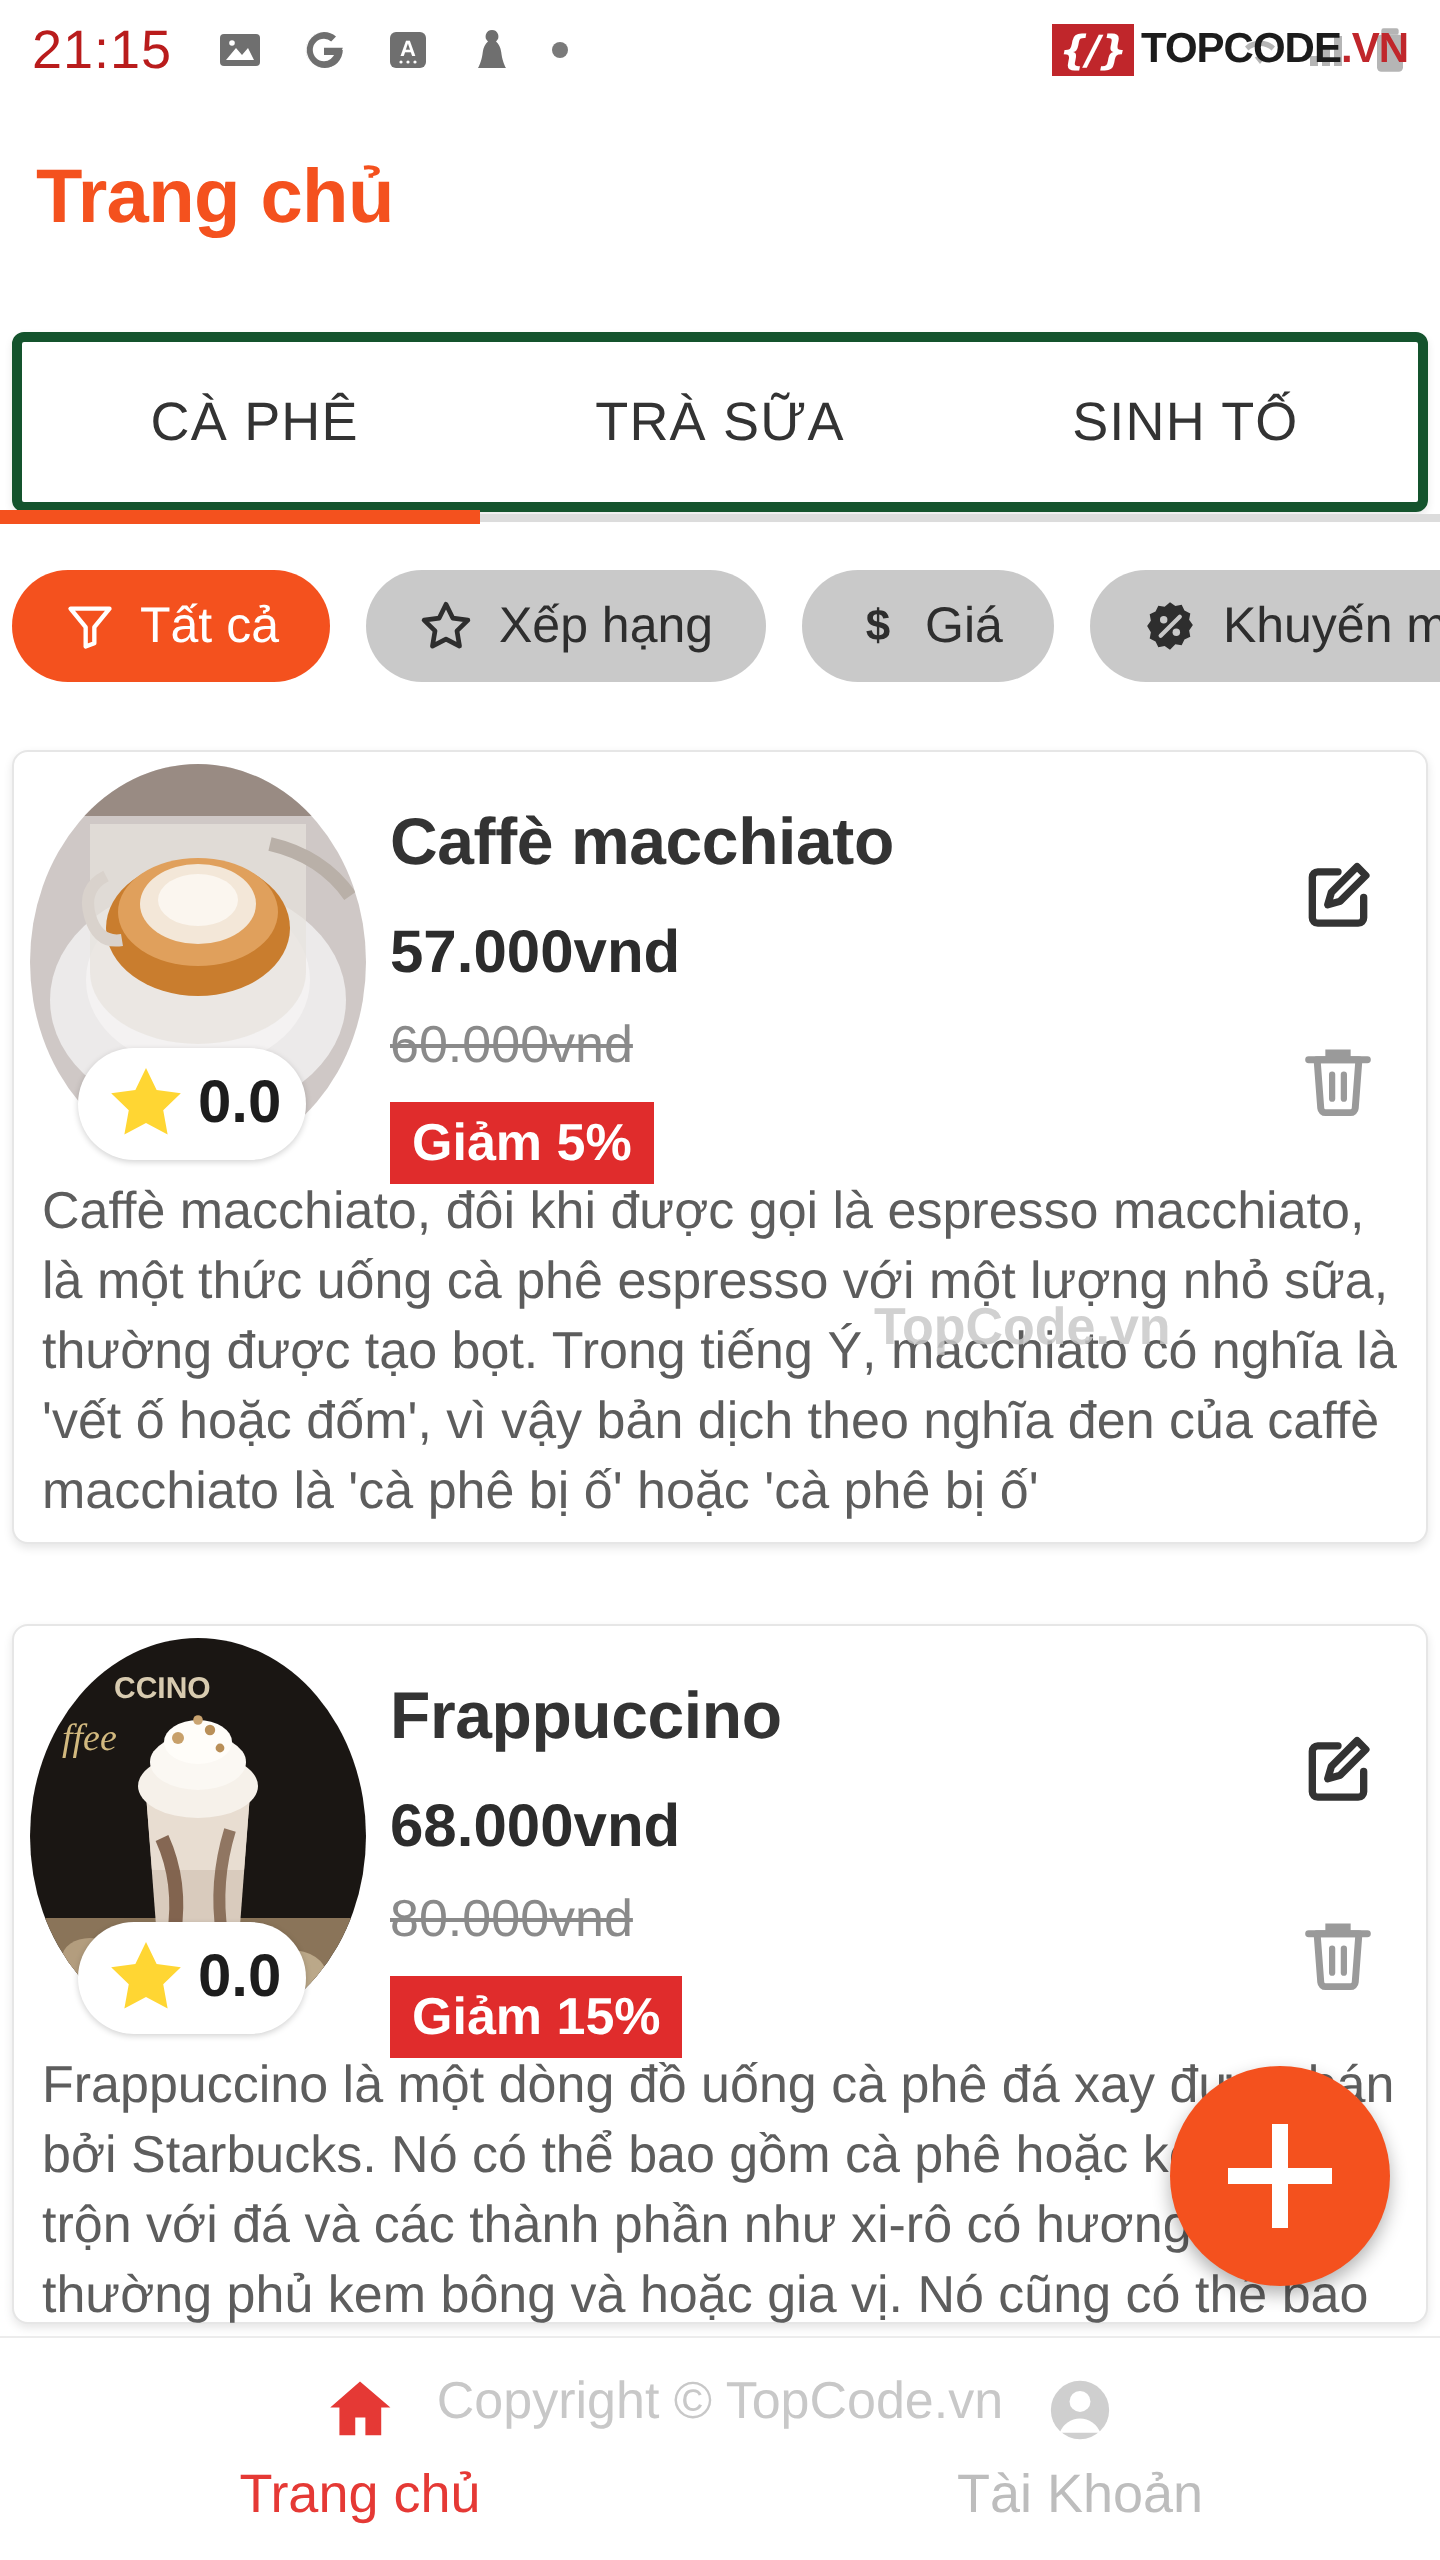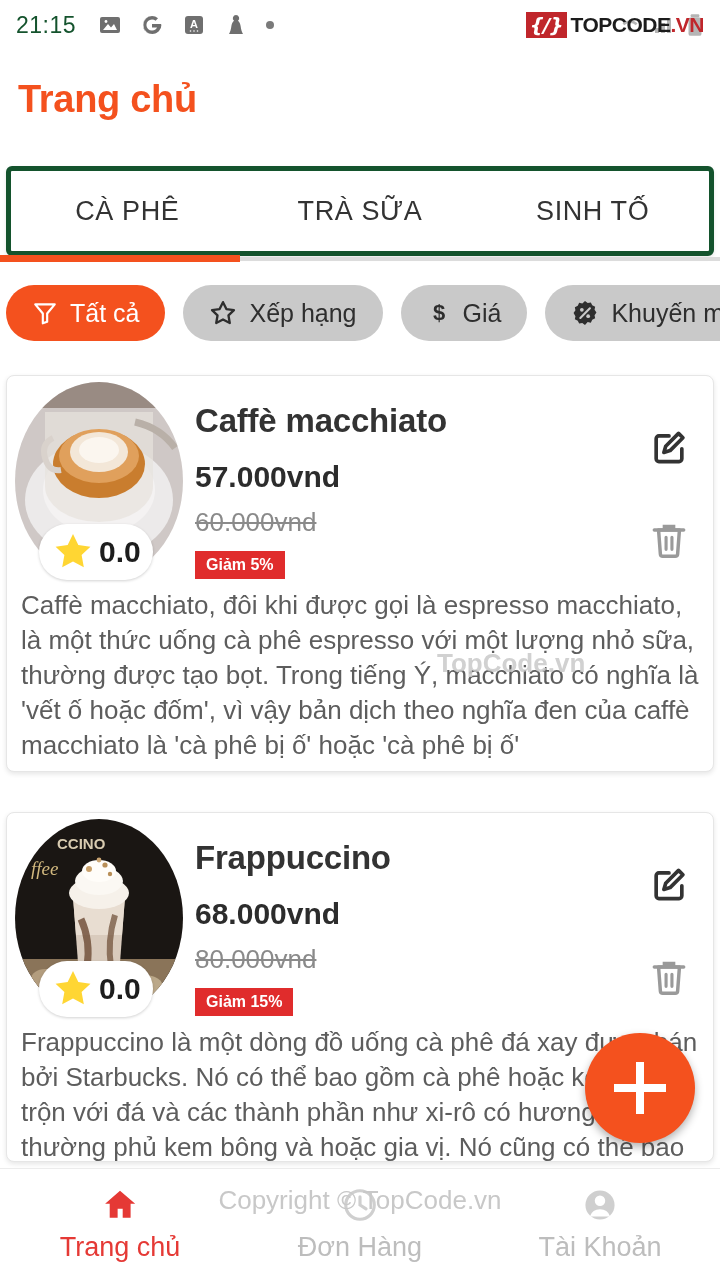--- a/index.html
+++ b/index.html
@@ -9,21 +9,21 @@
     font-family: "Liberation Sans", sans-serif;
     overflow: hidden;
   }
   .phone { position: relative; width: 720px; height: 1280px; background:#fff; }
 
   
   .statusbar {
     position:absolute; top:0; left:0; width:720px; height:50px;
     display:flex; align-items:center; padding:0 16px;
   }
-  .sb-time { font-size:23px; color:#14532d; letter-spacing:.5px; }
+  .sb-time { font-size:27px; color:#b91c1c; letter-spacing:.5px; }
   .sb-left-icons { display:flex; align-items:center; gap:18px; margin-left:22px; }
   .sb-ico { width:24px; height:24px; display:block; }
   .sb-dot { width:8px; height:8px; border-radius:50%; background:#7a7a7a; }
   .sb-right { margin-left:auto; display:flex; align-items:center; gap:7px; position:relative; }
   .sb-sys { display:flex; align-items:center; gap:8px; opacity:.55; }
   .wm-status {
     position:absolute; right:0; top:50%; transform:translateY(-50%);
     display:flex; align-items:center; gap:4px;
   }
   .wm-mark {
@@ -95,21 +95,21 @@
     padding:12px 12px; box-shadow:0 1px 3px rgba(0,0,0,.18);
   }
   .rating-val { font-size:30px; font-weight:bold; color:#1d1d1d; }
 
   .card-info { position:absolute; left:188px; top:26px; }
   .p-name { font-size:33px; font-weight:bold; color:#333; letter-spacing:-.2px; }
   .p-price { font-size:30px; font-weight:bold; color:#2c2c2c; margin-top:20px; }
   .p-old { font-size:26px; color:#8a8a8a; text-decoration:line-through; margin-top:13px; }
   .p-badge {
     display:inline-block; margin-top:13px; background:#e02c2c; color:#fff;
-    font-size:16px; font-weight:bold; padding:5px 11px;
+    font-size:26px; font-weight:bold; padding:5px 11px;
   }
 
   .act-edit { position:absolute; right:22px; top:48px; cursor:pointer; }
   .act-del  { position:absolute; right:22px; top:142px; cursor:pointer; }
 
   .card-desc {
     position:absolute; left:14px; right:12px; top:212px;
     font-size:26px; line-height:35px; color:#5d5d5d;
   }
   #card-1 .card-desc { top:212px; }
@@ -349,27 +349,20 @@
   <div class="bottomnav">
     <div class="wm-bottom">Copyright © TopCode.vn</div>
     <div class="navitem active">
       <svg width="42" height="38" viewBox="0 0 24 24">
         <path d="M12 3L2.6 11.2h2.9V20h5V14.4h3.2V20h5v-8.8h2.9z" fill="#e53935"></path>
       </svg>
       <span class="navlabel">Trang chủ</span>
     </div>
     <div class="navitem">
       <svg width="42" height="38" viewBox="0 0 24 24">
-        <circle cx="12" cy="12" r="9" fill="none" stroke="#cfcfcf" stroke-width="2"></circle>
-        <path d="M12 6.8V12l3.8 2.4" fill="none" stroke="#cfcfcf" stroke-width="2" stroke-linecap="round"></path>
-      </svg>
-      <span class="navlabel">Đơn Hàng</span>
-    </div>
-    <div class="navitem">
-      <svg width="42" height="38" viewBox="0 0 24 24">
         <circle cx="12" cy="12" r="9.2" fill="#cfcfcf"></circle>
         <circle cx="12" cy="9.3" r="3.3" fill="#fff"></circle>
         <path d="M5.6 19.2a6.8 6.8 0 0 1 12.8 0z" fill="#fff"></path>
       </svg>
       <span class="navlabel">Tài Khoản</span>
     </div>
   </div>
 
 </div>
 

